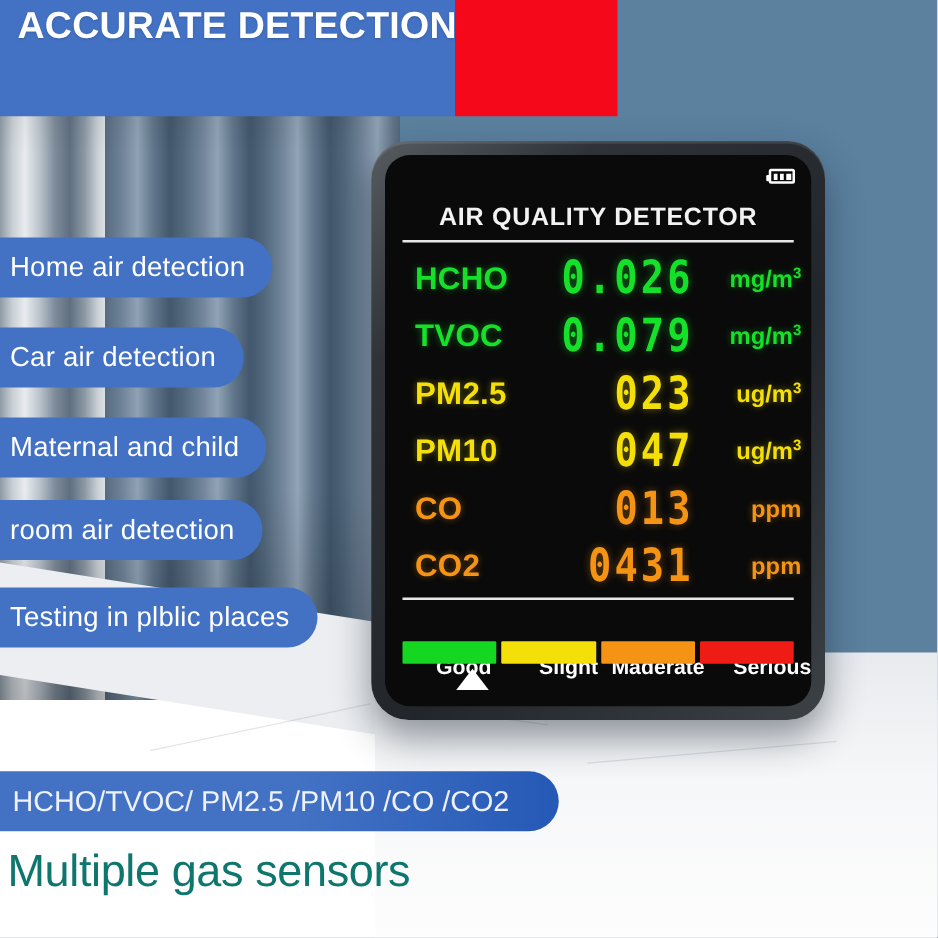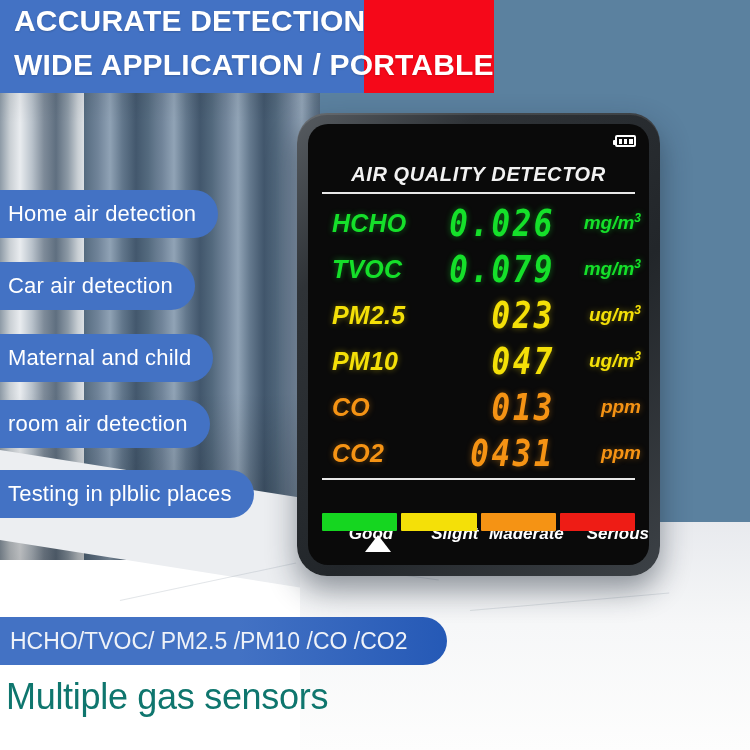--- a/index.html
+++ b/index.html
@@ -116,21 +116,20 @@
   
   .device{
     position:absolute;left:297px;top:113px;
     width:363px;height:463px;
     border-radius:30px;
     background:linear-gradient(135deg,#575c61 0%,#2f3337 22%,#22262a 60%,#3c4146 100%);
     box-shadow:
       0 14px 30px rgba(20,30,45,.45),
       0 2px 0 rgba(255,255,255,.10) inset;
     padding:11px;
-    font-style:italic;
   }
   .device-screen{
     position:relative;
     width:100%;height:100%;
     border-radius:20px;
     background:#0a0a0a;
     overflow:hidden;
   }
 
   
@@ -230,21 +229,20 @@
   <div class="bg-curtain-shade"></div>
   <div class="bg-table-edge"></div>
   <div class="bg-table-right"></div>
   <div class="marble-vein" style="left:120px;top:600px;width:180px;height:1px;transform:rotate(-12deg);"></div>
   <div class="marble-vein" style="left:300px;top:560px;width:140px;height:1px;transform:rotate(8deg);"></div>
   <div class="marble-vein" style="left:470px;top:610px;width:200px;height:1px;transform:rotate(-5deg);"></div>
 
   <div class="top-blue"></div>
   <div class="top-red"></div>
   <div class="top-line l1">ACCURATE DETECTION</div>
-  <div class="top-line l2">WIDE APPLICATION / PORTABLE</div>
 
   <div class="pill p1">
       <span>Home air detection</span>
     </div>
   <div class="pill p2">
       <span>Car air detection</span>
     </div>
   <div class="pill p3">
       <span>Maternal and child</span>
     </div>

